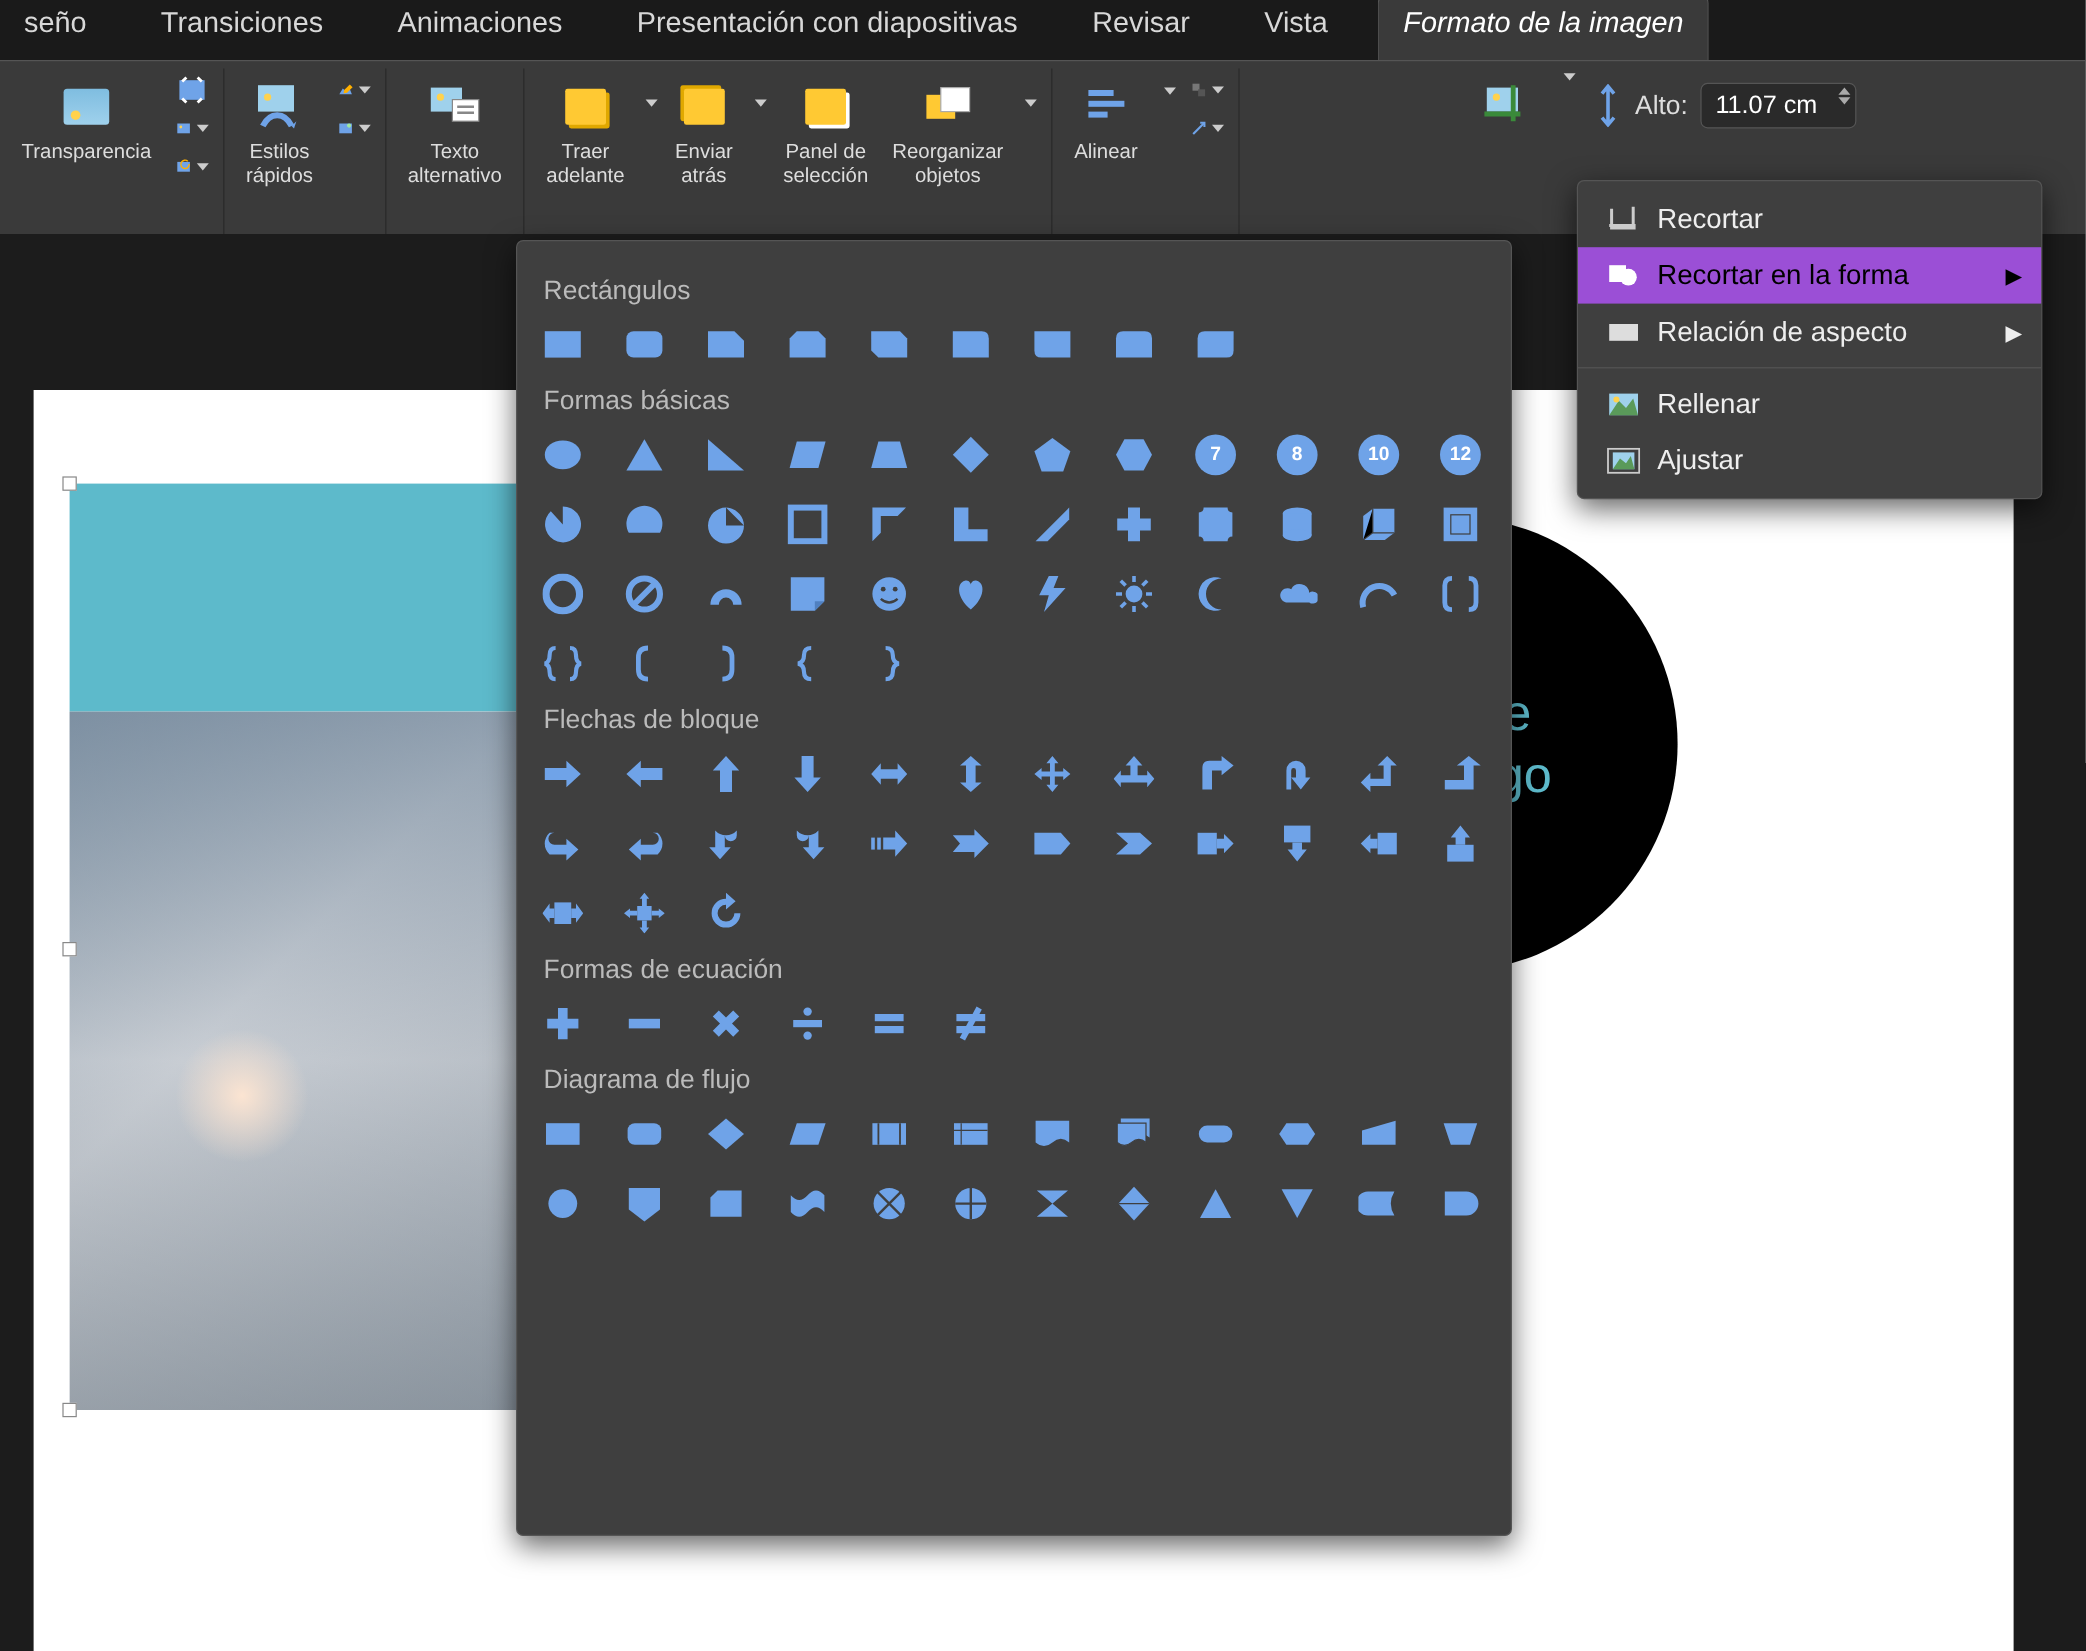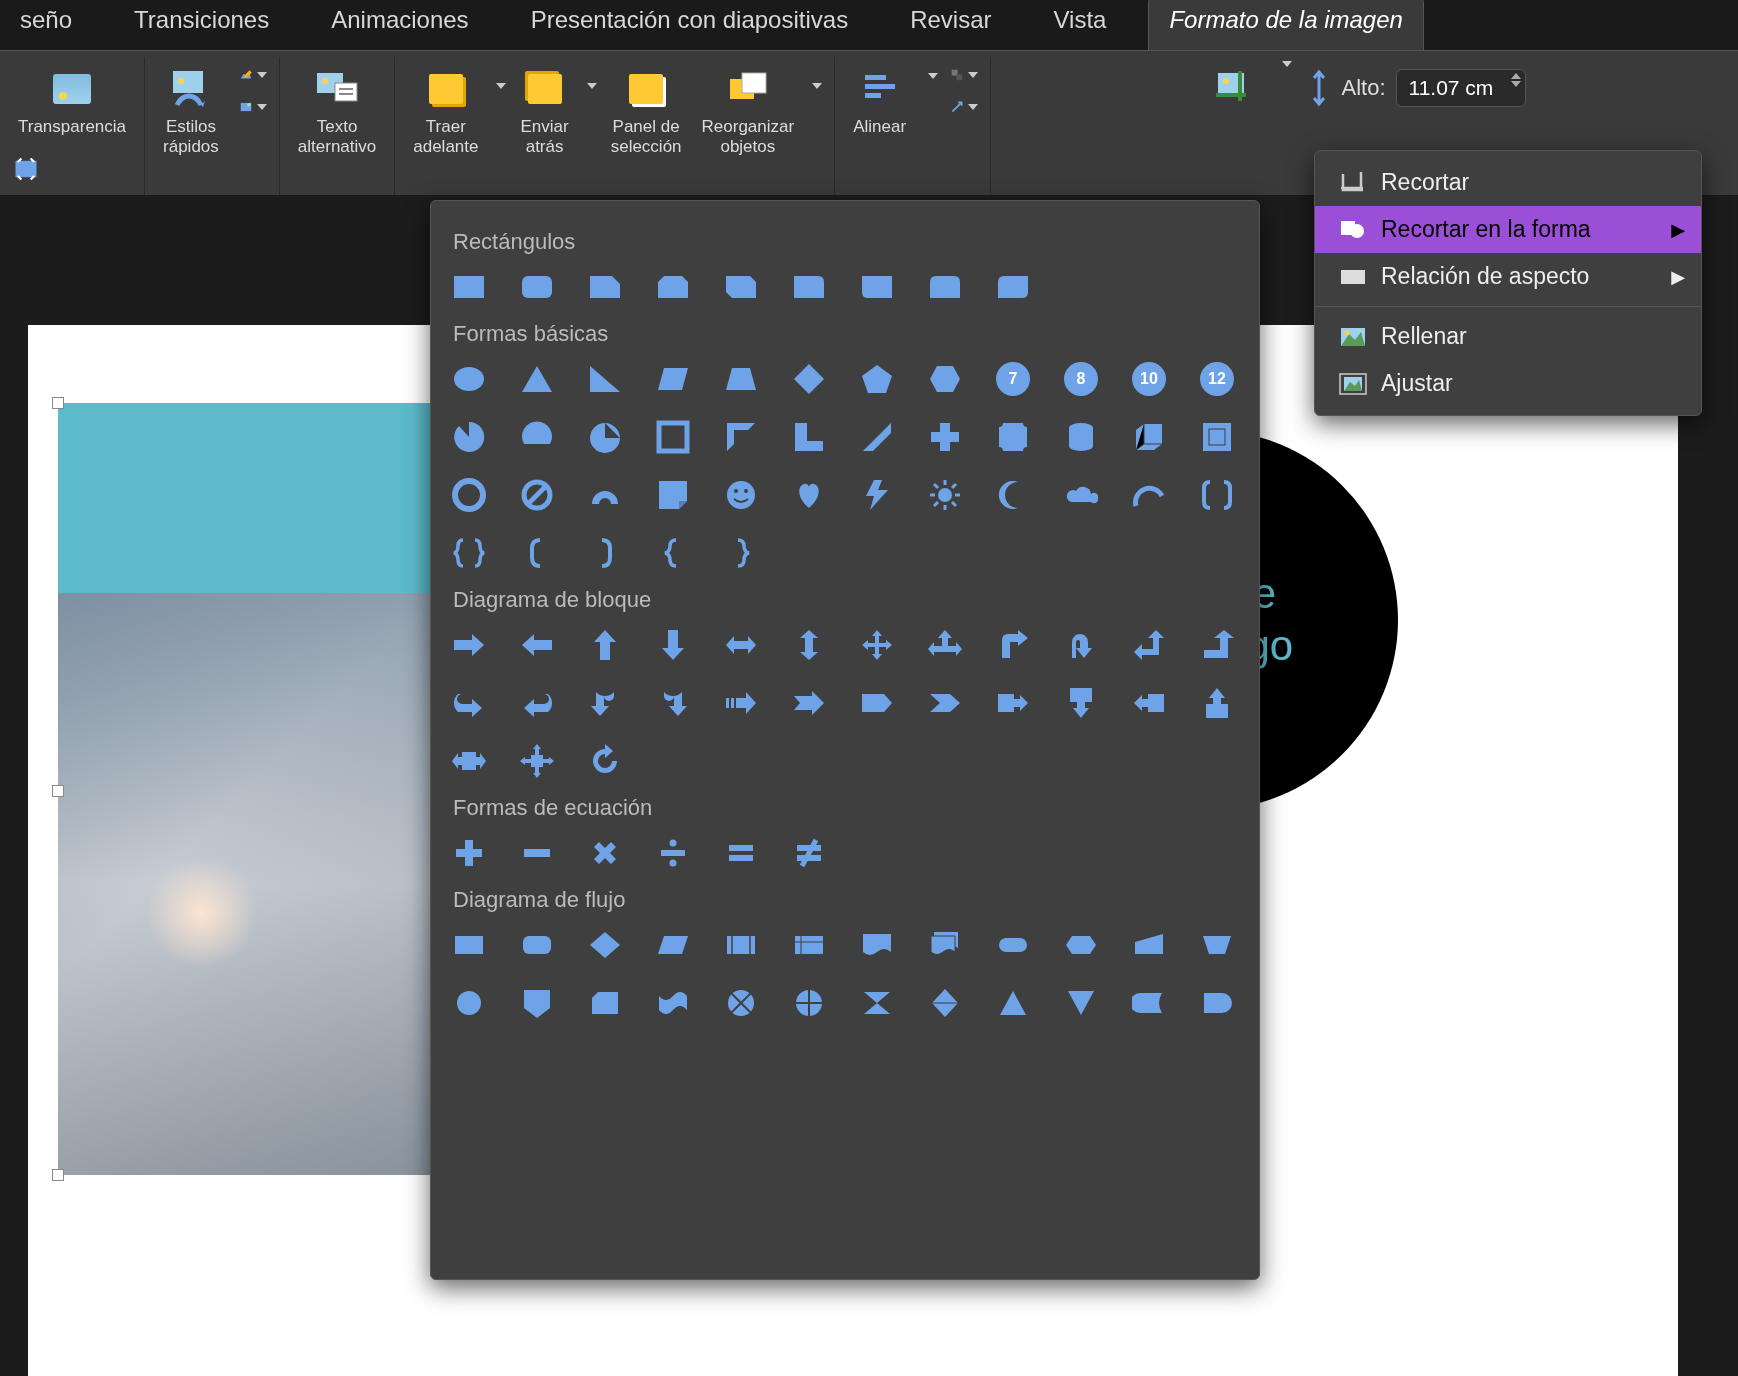--- a/index.html
+++ b/index.html
@@ -72,21 +72,21 @@
   <div class="tab">Animaciones</div>
   <div class="tab">Presentación con diapositivas</div>
   <div class="tab">Revisar</div>
   <div class="tab">Vista</div>
   <div class="tab active">Formato de la imagen</div>
 </div>
 
 <div class="ribbon">
 
   <div class="ribbon-group">
-    <div class="ribbon-row" style="gap:14px;align-items:flex-start;flex-direction:column;">
+    <div class="ribbon-row" style="gap:14px;align-items:flex-start;">
       <div class="ribbon-btn">
         <div class="ribbon-icon">
             <div class="ico-rect"></div>
           </div>
         <div class="ribbon-label">Transparencia</div>
       </div>
       <div class="ribbon-stack">
         <div class="small-icon">
             <svg viewBox="0 0 24 24">
               <rect x="3" y="5" width="18" height="14" fill="#6fa3e8"></rect>
@@ -583,21 +583,21 @@
           <path d="M20 4q-6 0-6 6t-5 7q5 1 5 7t6 6" stroke="currentColor" stroke-width="3.5" fill="none"></path>
         </svg>
       </div>
     <div class="shape">
         <svg viewBox="0 0 34 34">
           <path d="M14 4q6 0 6 6t5 7q-5 1-5 7t-6 6" stroke="currentColor" stroke-width="3.5" fill="none"></path>
         </svg>
       </div>
   </div>
 
-  <div class="shapes-section-title">Diagrama de bloque</div>
+  <div class="shapes-section-title">Flechas de bloque</div>
   <div class="shapes-grid">
     <div class="shape">
         <svg viewBox="0 0 34 34">
           <polygon points="2,12 20,12 20,6 32,17 20,28 20,22 2,22" fill="currentColor"></polygon>
         </svg>
       </div>
     <div class="shape">
         <svg viewBox="0 0 34 34">
           <polygon points="32,12 14,12 14,6 2,17 14,28 14,22 32,22" fill="currentColor"></polygon>
         </svg>

